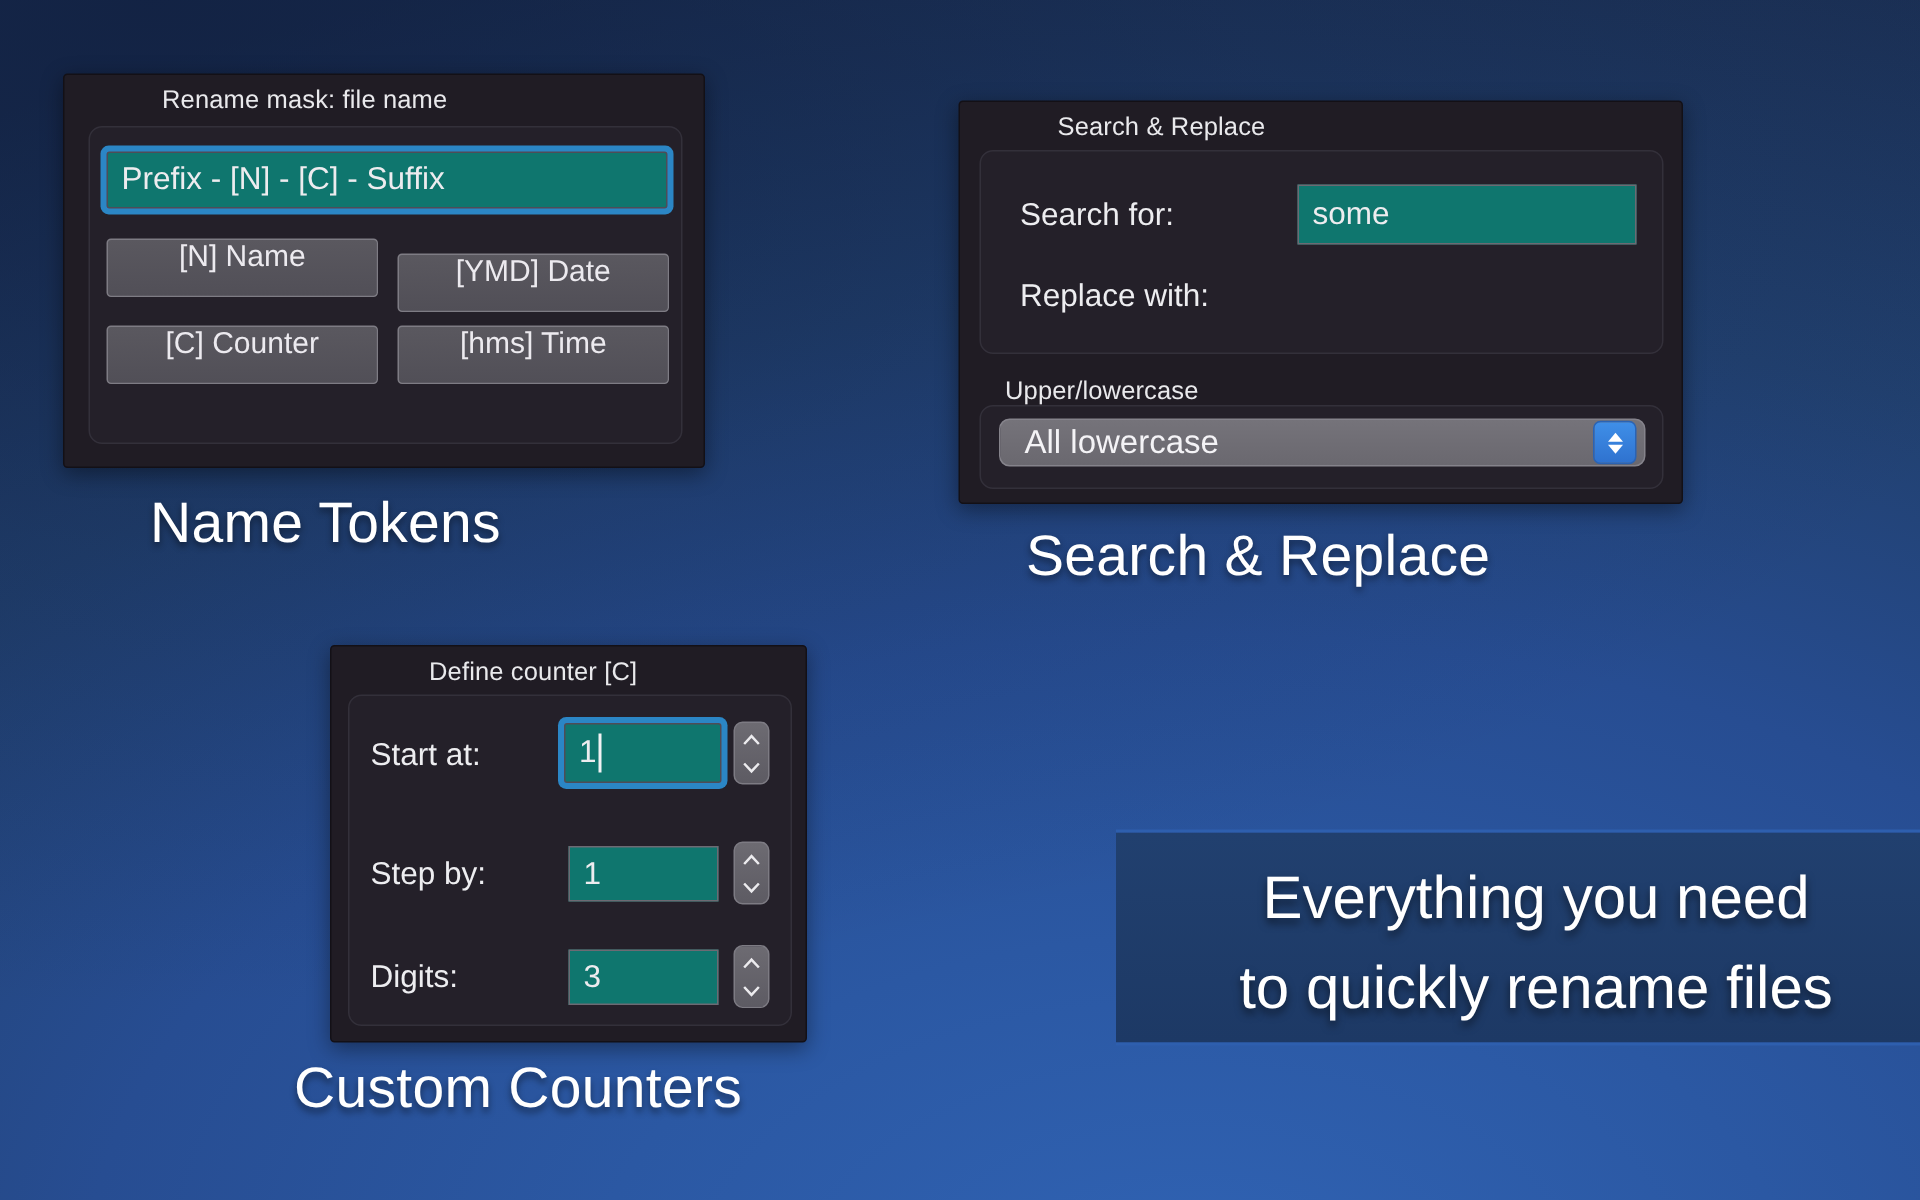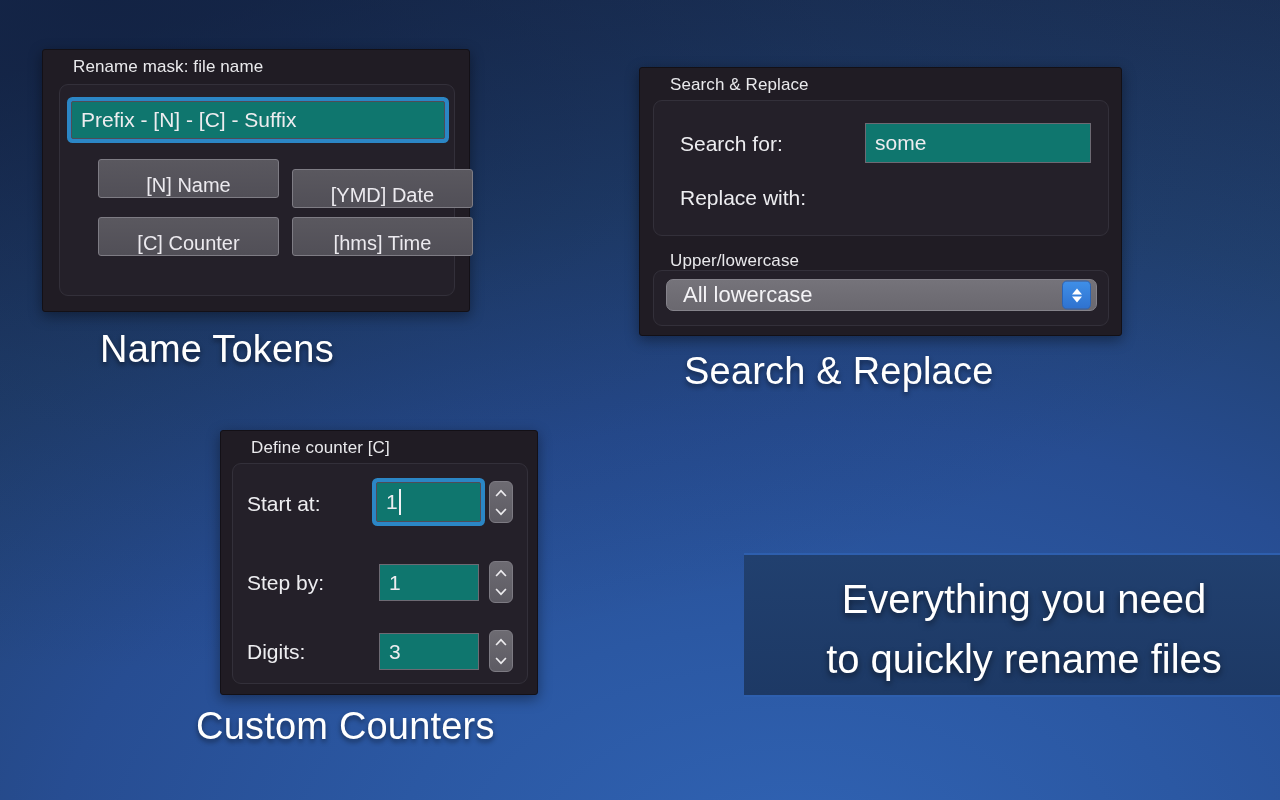--- a/index.html
+++ b/index.html
@@ -31,20 +31,21 @@
   }
 
   
   .panel {
     position: absolute;
     background: #201c24;
     border: 1px solid #131016;
     border-radius: 3px;
     box-shadow: 0 4px 14px rgba(0,0,0,0.40);
     box-sizing: border-box;
+    padding-left: 35px;
   }
   .panel-title {
     color: #e9e9ec;
     font-size: 17px;
     padding: 7px 0 5px 30px;
     letter-spacing: 0.1px;
     white-space: nowrap;
   }
   .groupbox {
     position: absolute;
@@ -85,24 +86,23 @@
   
   .tokenbtn {
     position: absolute;
     box-sizing: border-box;
     background: linear-gradient(#5a585f, #514f57);
     border: 1px solid #7e7c84;
     border-radius: 3px;
     color: #eceaef;
     font-size: 20px;
     display: flex;
-    align-items: flex-end;
+    align-items: flex-start;
     justify-content: center;
     white-space: nowrap;
-    margin-left: 27px;
   }
 
   
   .ilabel {
     position: absolute;
     color: #ededf0;
     font-size: 21px;
     white-space: nowrap;
   }
 

